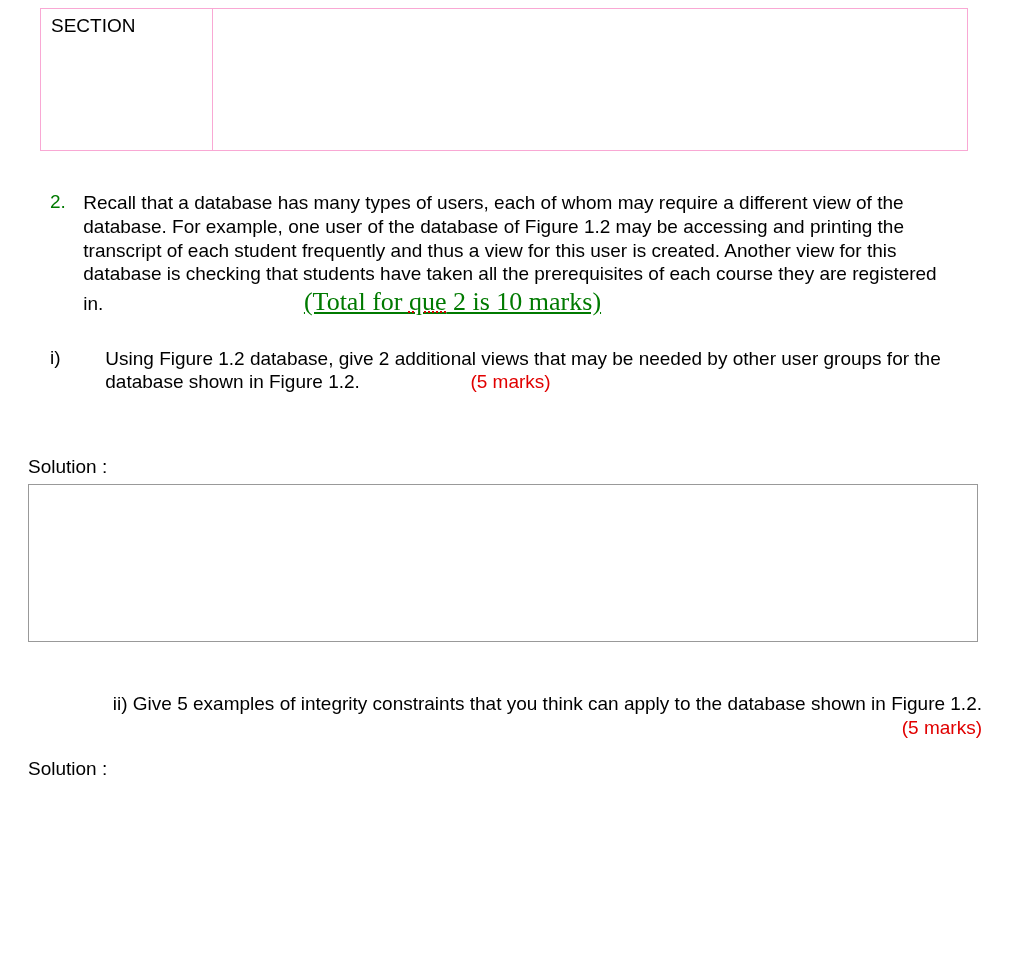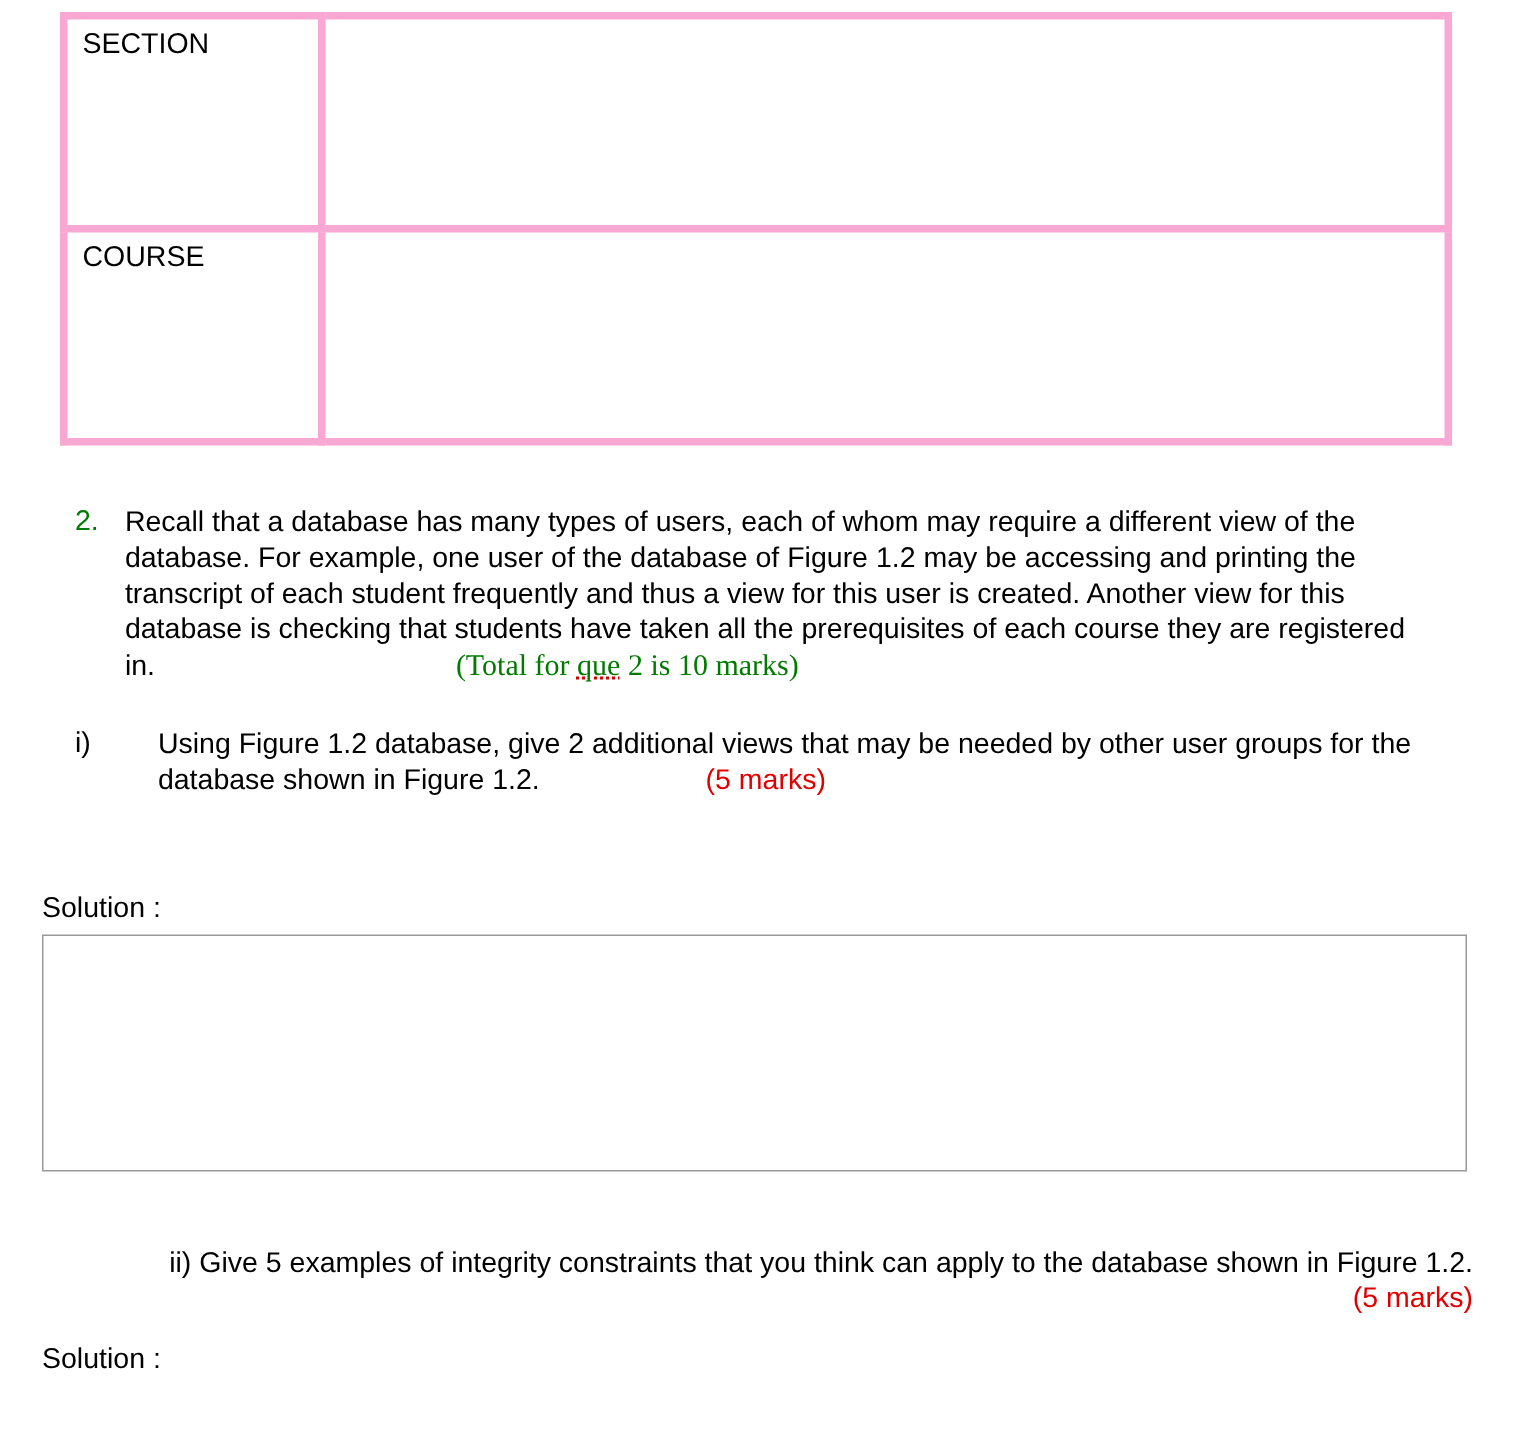--- a/index.html
+++ b/index.html
@@ -14,21 +14,21 @@
       background: #fff;
       padding: 0;
       width: 1010px;
     }
     .top-table {
       width: 928px;
       margin: 8px 40px 0 40px;
       border-collapse: collapse;
     }
     .top-table td {
-      border: 5px solid #f9a8d4;
+      border: 1px solid #f9a8d4;
       vertical-align: top;
       padding: 6px 10px;
       height: 142px;
     }
     .top-table td.label-cell {
       width: 172px;
     }
     .question-block {
       margin: 40px 44px 0 44px;
     }
@@ -42,21 +42,22 @@
     }
     .q-body {
       display: inline-block;
       vertical-align: top;
       width: 870px;
       line-height: 1.25;
     }
     .total-marks {
       font-family: "Times New Roman", Times, serif;
       color: #007a00;
-      font-size: 20px;
+      font-size: 26px;
+      text-decoration: underline;
     }
     .spellcheck {
       text-decoration: underline;
       text-decoration-style: dotted;
       text-decoration-color: #d00000;
       text-decoration-thickness: 2px;
     }
     .subq-block {
       margin: 28px 44px 0 44px;
     }
@@ -104,28 +105,20 @@
 <table class="top-table">
   <tbody>
       <tr>
     <td class="label-cell">
       <span>SECTION</span>
     </td>
     <td>
       <span></span>
     </td>
   </tr>
-  <tr>
-    <td class="label-cell">
-      <span>COURSE</span>
-    </td>
-    <td>
-      <span></span>
-    </td>
-  </tr>
 </tbody>
   </table>
 
 <div class="question-block">
   <span class="q-number">2.</span>
   <span class="q-body">
     <span>Recall that a database has many types of users, each of whom may require a different view of the database. For example, one user of the database of Figure 1.2 may be accessing and printing the transcript of each student frequently and thus a view for this user is created. Another view for this database is checking that students have taken all the prerequisites of each course they are registered in.</span>
     <span class="inline-gap" style="width:190px;"></span>
     <span class="total-marks">
       <span>(Total for </span><span class="spellcheck">que</span><span> 2 is 10 marks)</span>

